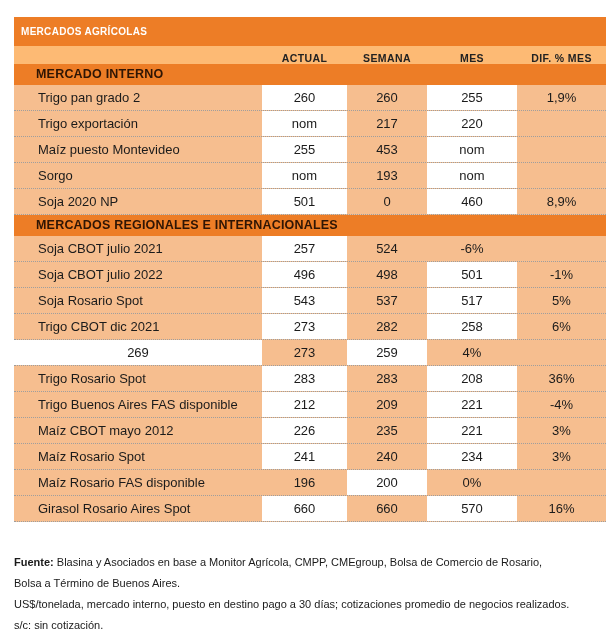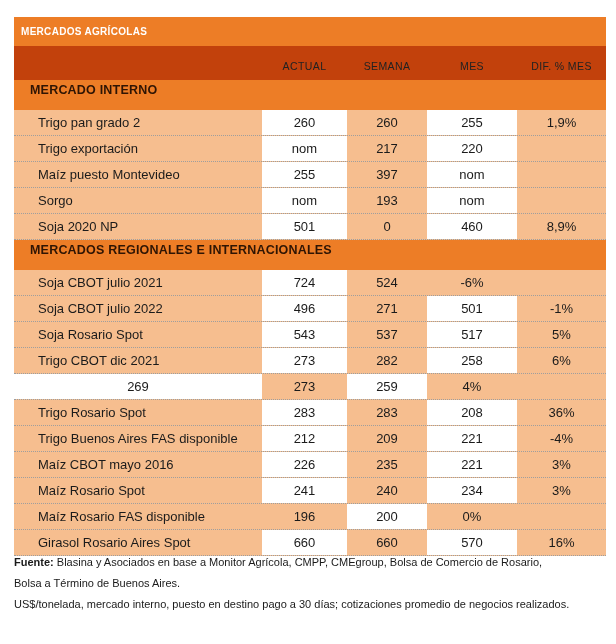--- a/index.html
+++ b/index.html
@@ -34,36 +34,37 @@
     line-height:29px;
     padding-left:7px;
     color:#ffffff;
     font-weight:bold;
     font-size:10px;
     letter-spacing:0.3px;
   }
   .col-headers{
     display:grid;
     grid-template-columns:248px 85px 80px 90px 89px;
-    height:34px;
+    height:18px;
     align-items:center;
-    background:#c2410c;
+    background:#fdba74;
+    font-weight:bold;
   }
   .col-headers .ch{
     text-align:center;
     font-size:10.5px;
     color:#222222;
     letter-spacing:0.4px;
     padding-top:6px;
   }
   .section-bar{
     background:var(--orange);
-    height:30px;
+    height:21px;
     line-height:21px;
-    padding-left:16px;
+    padding-left:22px;
     color:var(--section-text);
     font-weight:bold;
     font-size:12.5px;
     letter-spacing:0.2px;
   }
   .row{
     display:grid;
     grid-template-columns:248px 85px 80px 90px 89px;
     height:26px;
     background:var(--peach);
@@ -124,49 +125,49 @@
         <div class="row">
           <div class="cell label">Trigo exportación</div>
           <div class="cell num white">nom</div>
           <div class="cell num">217</div>
           <div class="cell num white">220</div>
           <div class="cell num"></div>
         </div>
         <div class="row">
           <div class="cell label">Maíz puesto Montevideo</div>
           <div class="cell num white">255</div>
-          <div class="cell num">397</div>
+          <div class="cell num">453</div>
           <div class="cell num white">nom</div>
           <div class="cell num"></div>
         </div>
         <div class="row">
           <div class="cell label">Sorgo</div>
           <div class="cell num white">nom</div>
           <div class="cell num">193</div>
           <div class="cell num white">nom</div>
           <div class="cell num"></div>
         </div>
         <div class="row">
           <div class="cell label">Soja 2020 NP</div>
           <div class="cell num white">501</div>
           <div class="cell num">0</div>
           <div class="cell num white">460</div>
           <div class="cell num">8,9%</div>
         </div>
         <div class="section-bar">MERCADOS REGIONALES E INTERNACIONALES</div>
         <div class="row">
           <div class="cell label">Soja CBOT julio 2021</div>
-          <div class="cell num white">724</div>
+          <div class="cell num white">257</div>
           <div class="cell num">524</div>
           <div class="cell num">-6%</div>
         </div>
         <div class="row">
           <div class="cell label">Soja CBOT julio 2022</div>
           <div class="cell num white">496</div>
-          <div class="cell num">271</div>
+          <div class="cell num">498</div>
           <div class="cell num white">501</div>
           <div class="cell num">-1%</div>
         </div>
         <div class="row">
           <div class="cell label">Soja Rosario Spot</div>
           <div class="cell num white">543</div>
           <div class="cell num">537</div>
           <div class="cell num white">517</div>
           <div class="cell num">5%</div>
         </div>
@@ -191,21 +192,21 @@
           <div class="cell num">36%</div>
         </div>
         <div class="row">
           <div class="cell label">Trigo Buenos Aires FAS disponible</div>
           <div class="cell num white">212</div>
           <div class="cell num">209</div>
           <div class="cell num white">221</div>
           <div class="cell num">-4%</div>
         </div>
         <div class="row">
-          <div class="cell label">Maíz CBOT mayo 2016</div>
+          <div class="cell label">Maíz CBOT mayo 2012</div>
           <div class="cell num white">226</div>
           <div class="cell num">235</div>
           <div class="cell num white">221</div>
           <div class="cell num">3%</div>
         </div>
         <div class="row">
           <div class="cell label">Maíz Rosario Spot</div>
           <div class="cell num white">241</div>
           <div class="cell num">240</div>
           <div class="cell num white">234</div>
@@ -226,14 +227,15 @@
         </div>
       </div>
   </div>
 
   <div class="footer">
     <div>
       <span class="b">Fuente:</span><span> Blasina y Asociados en base a Monitor Agrícola, CMPP, CMEgroup, Bolsa de Comercio de Rosario,</span>
     </div>
     <div>Bolsa a Término de Buenos Aires.</div>
     <div>US$/tonelada, mercado interno, puesto en destino pago a 30 días; cotizaciones promedio de negocios realizados.</div>
+    <div>s/c: sin cotización.</div>
   </div>
 </div>
 
 </body></html>

